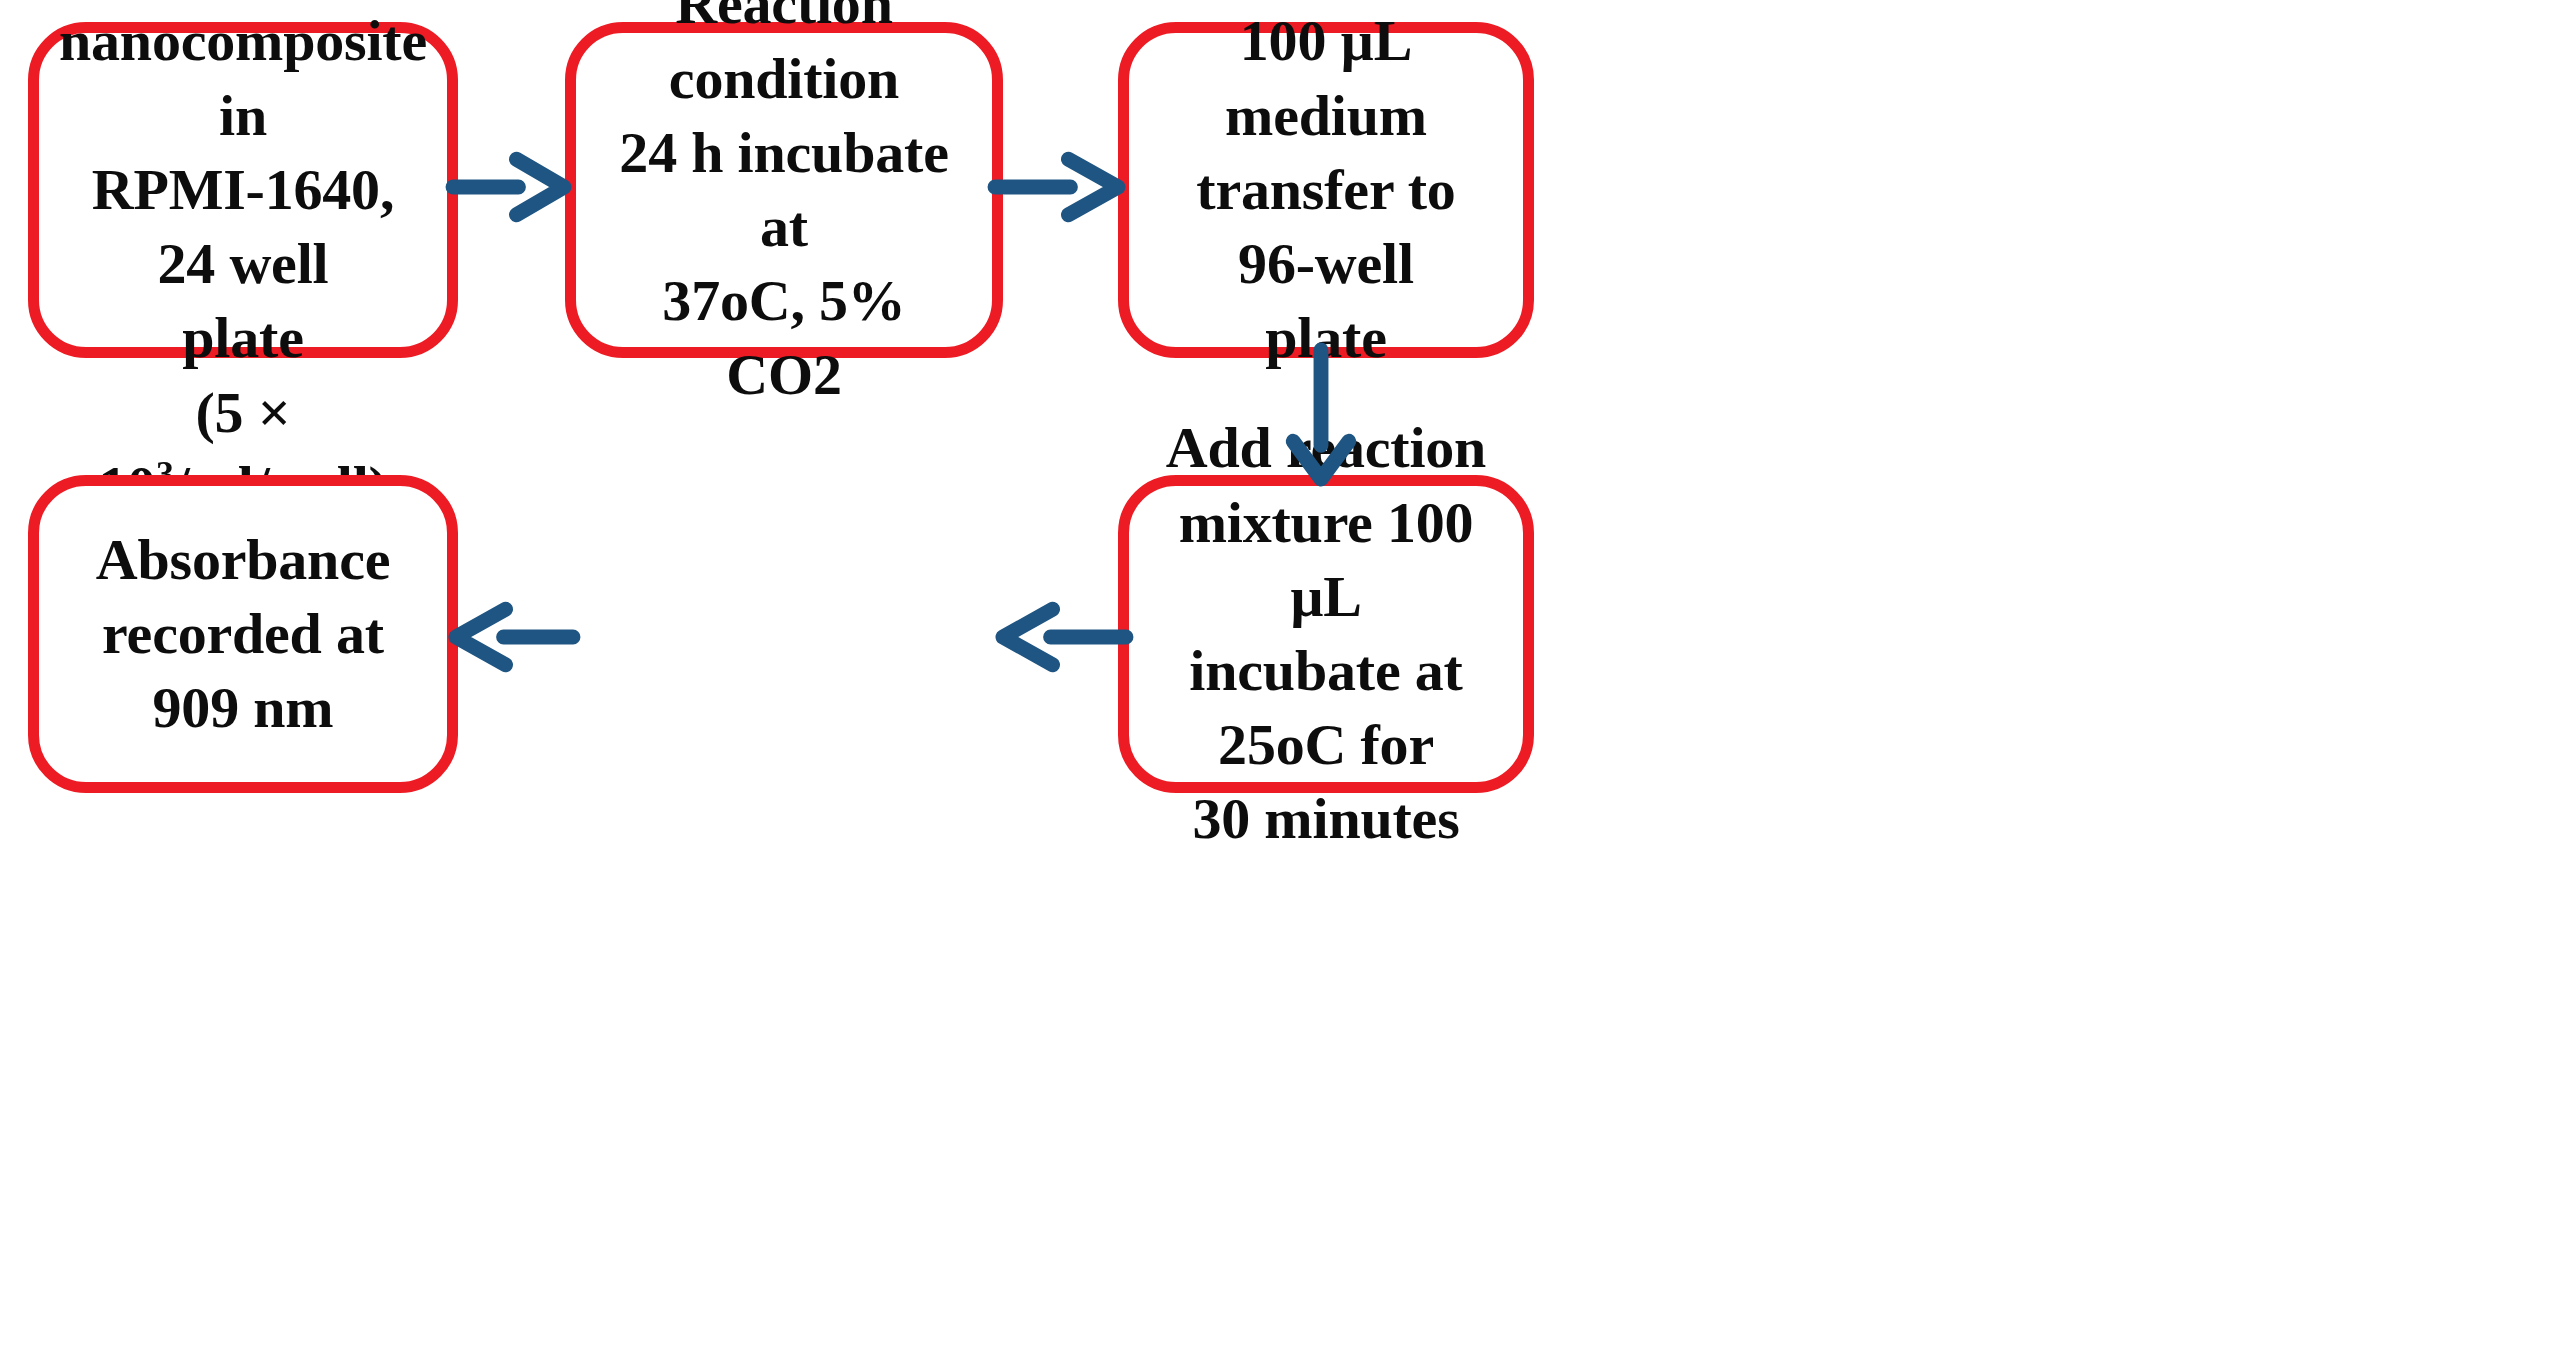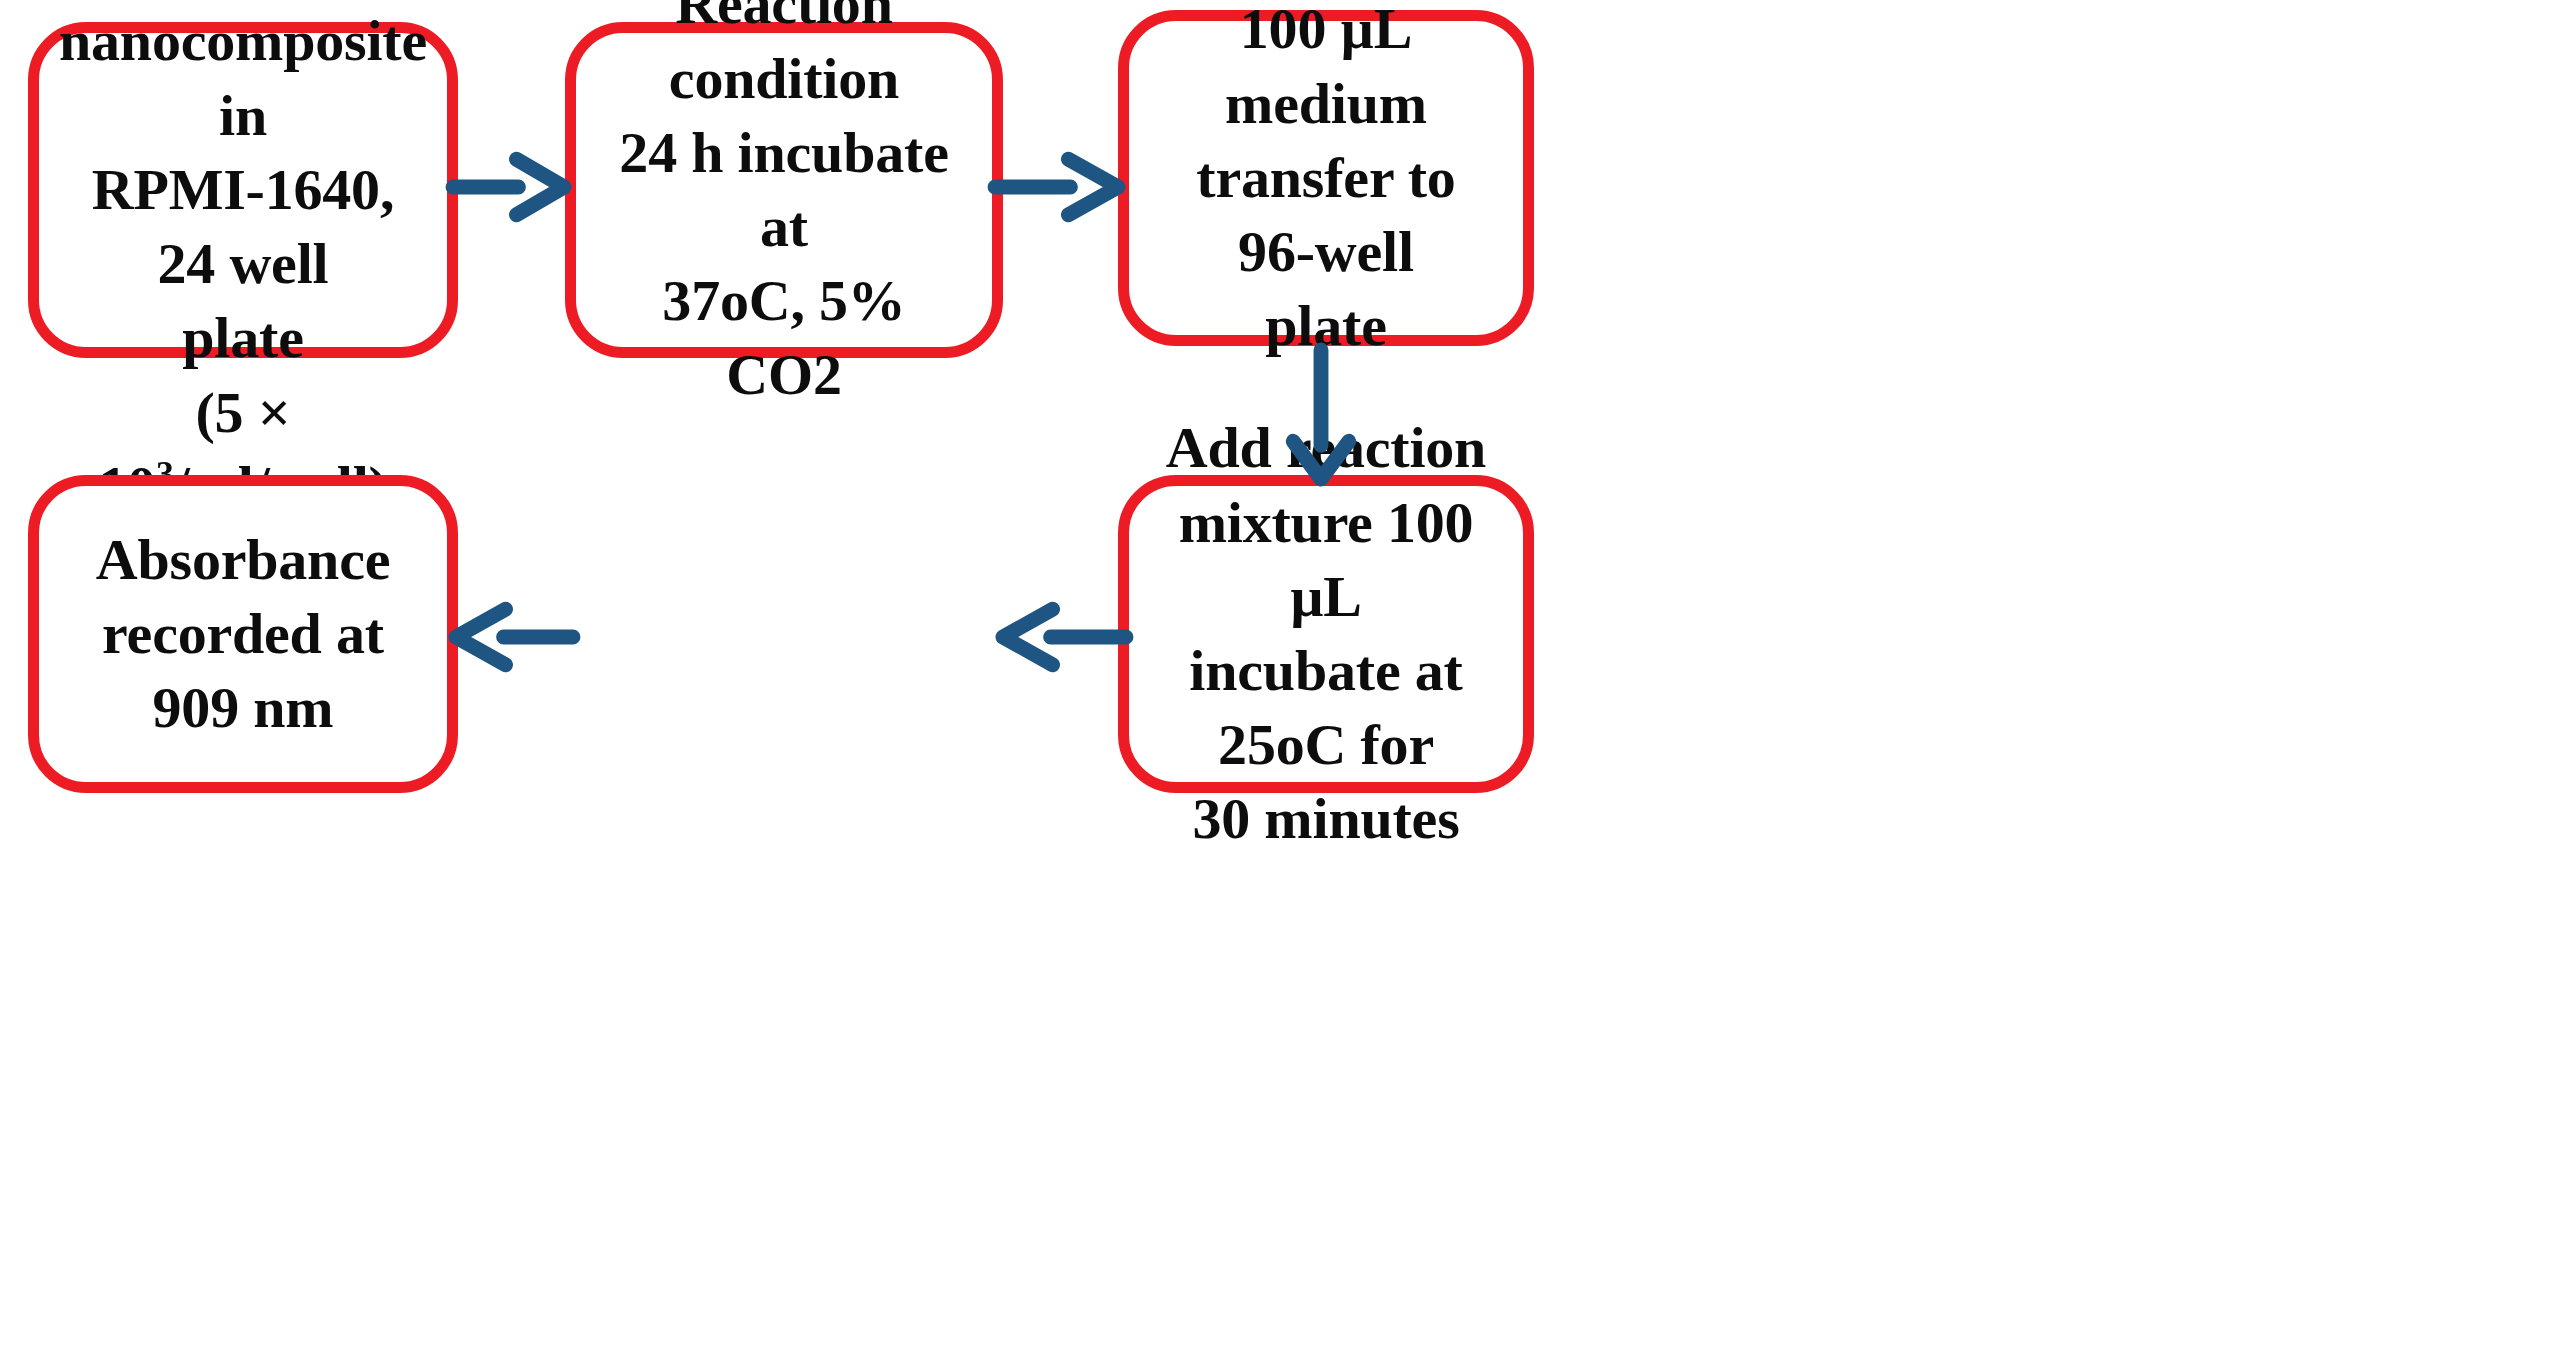--- a/index.html
+++ b/index.html
@@ -46,21 +46,21 @@
 
   .box-text sup {
     font-size: 0.62em;
     vertical-align: super;
     line-height: 0;
   }
 
   
   #box-1 { left: 28px;   top: 22px;  width: 430px; height: 336px; }
   #box-2 { left: 565px;  top: 22px;  width: 438px; height: 336px; }
-  #box-3 { left: 1118px; top: 10px;  width: 416px; height: 336px; }
+  #box-3 { left: 1118px; top: 22px;  width: 416px; height: 336px; }
 
   #box-6 { left: 28px;   top: 475px; width: 430px; height: 318px; }
   #box-5 { left: 565px;  top: 475px; width: 438px; height: 318px; }
   #box-4 { left: 1118px; top: 475px; width: 416px; height: 318px; }
 
   
   .arrow-svg {
     position: absolute;
     overflow: visible;
   }

